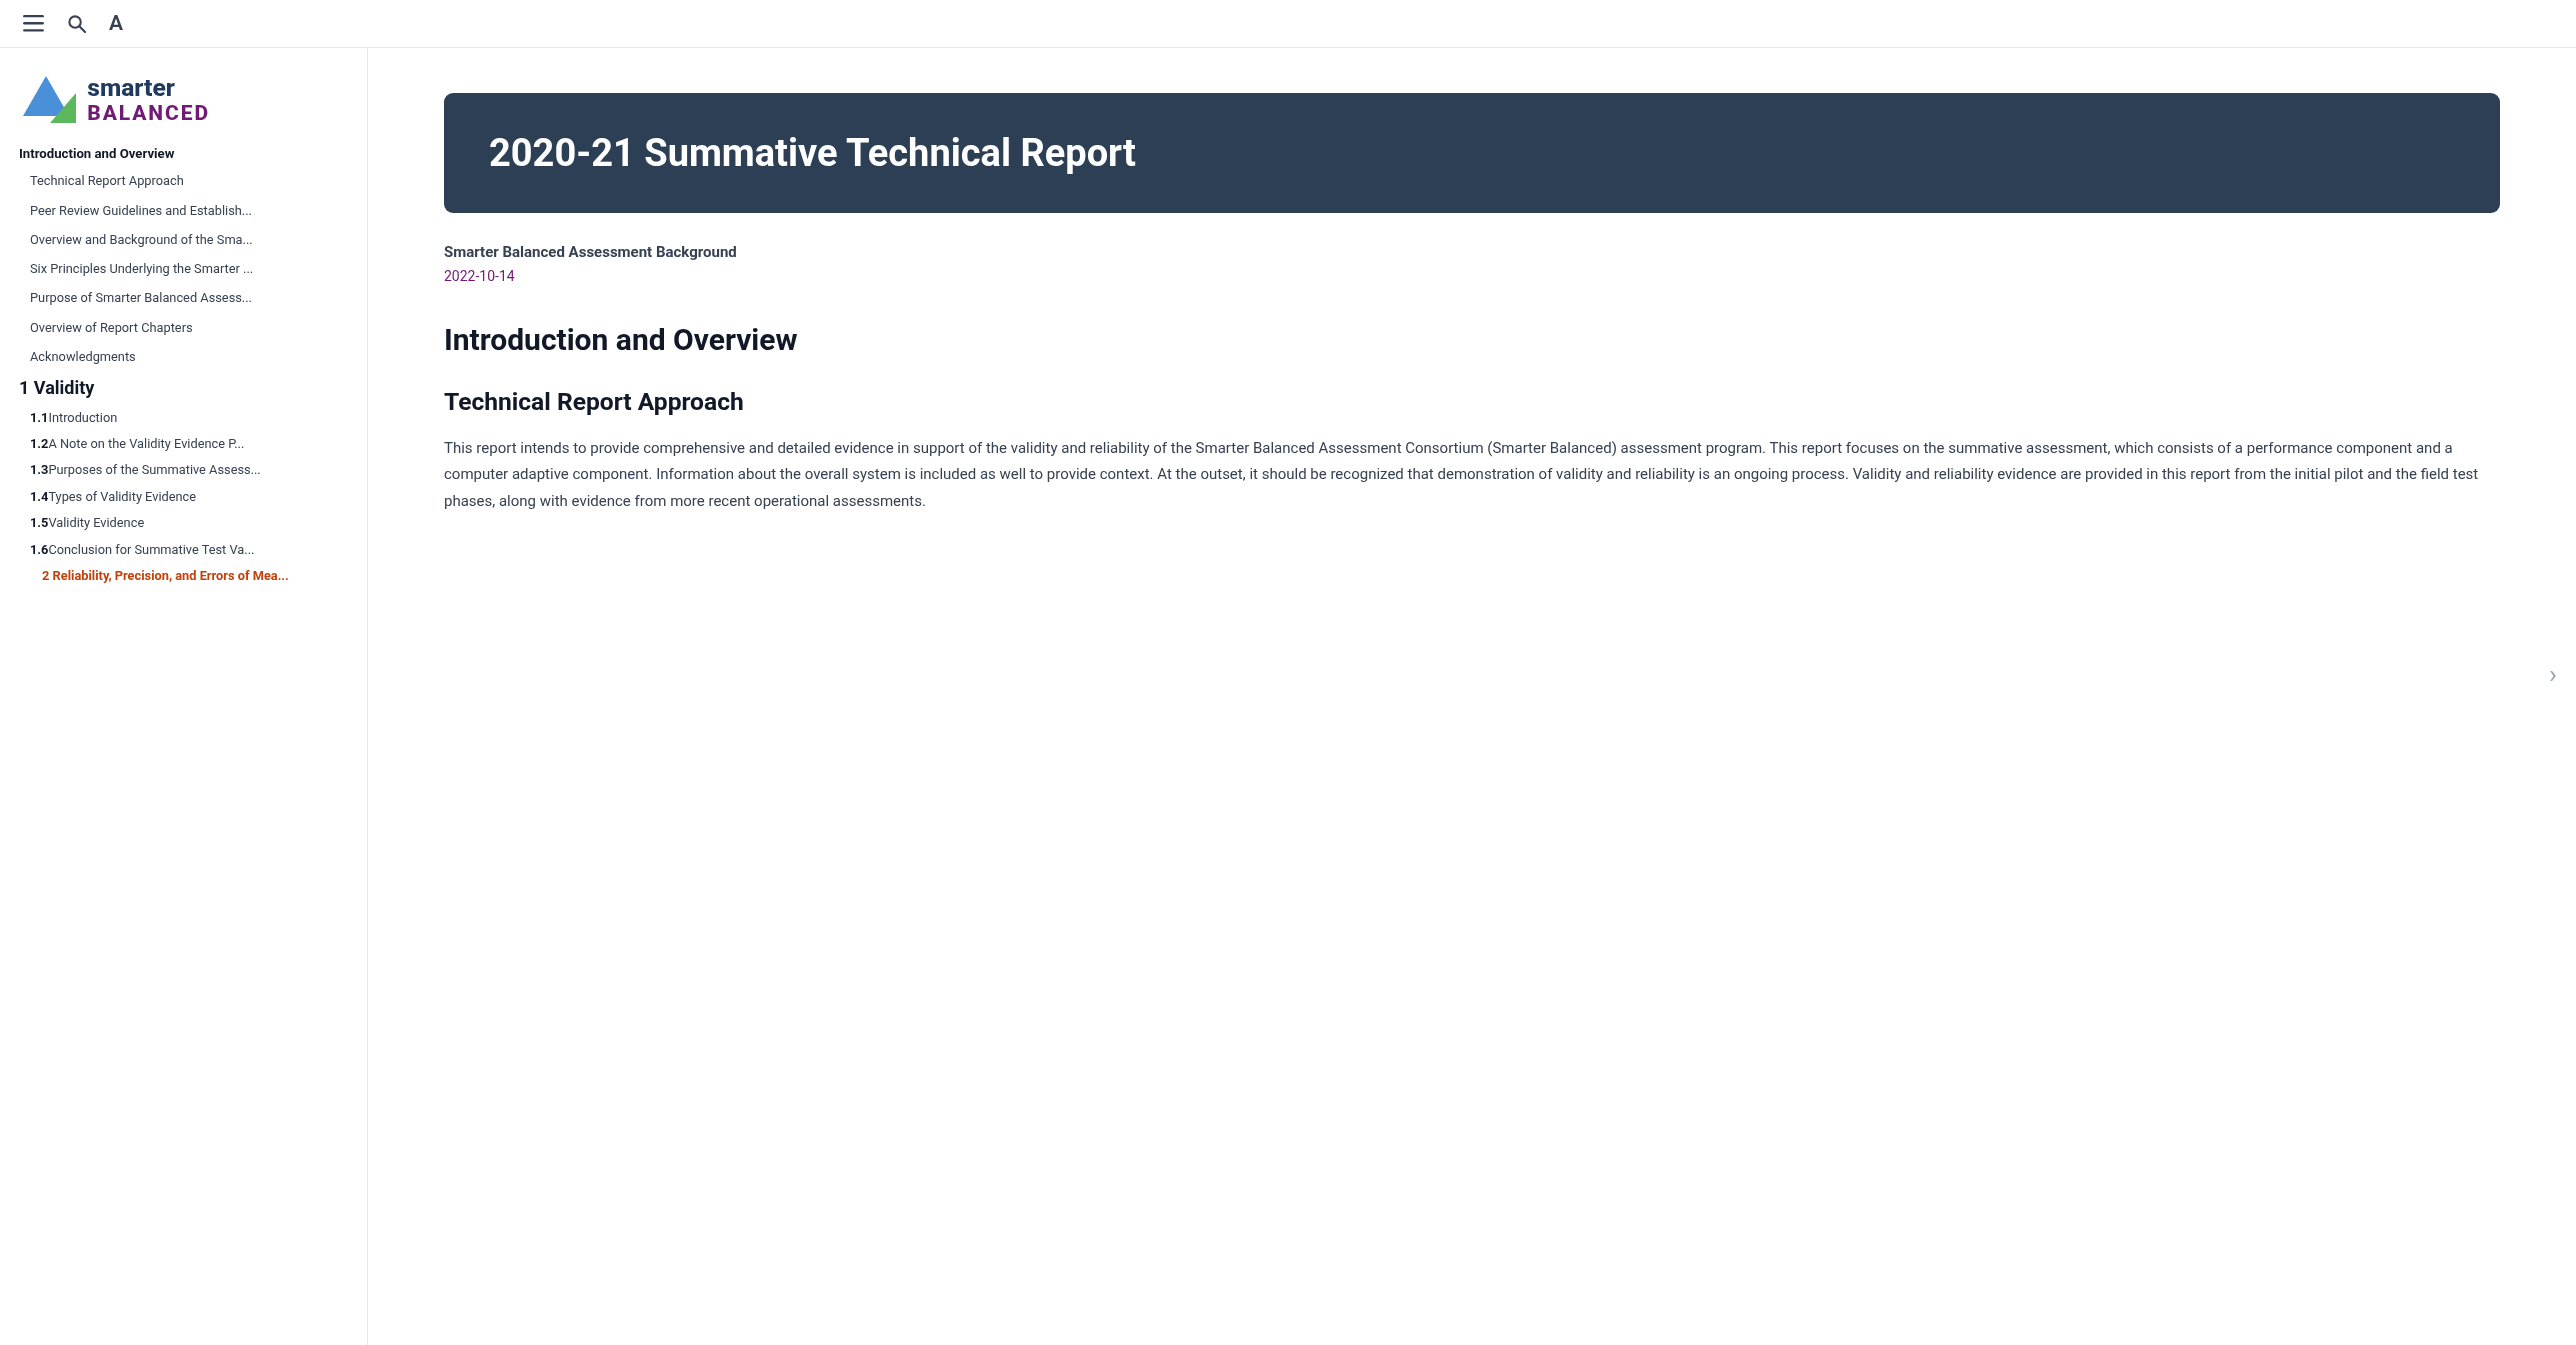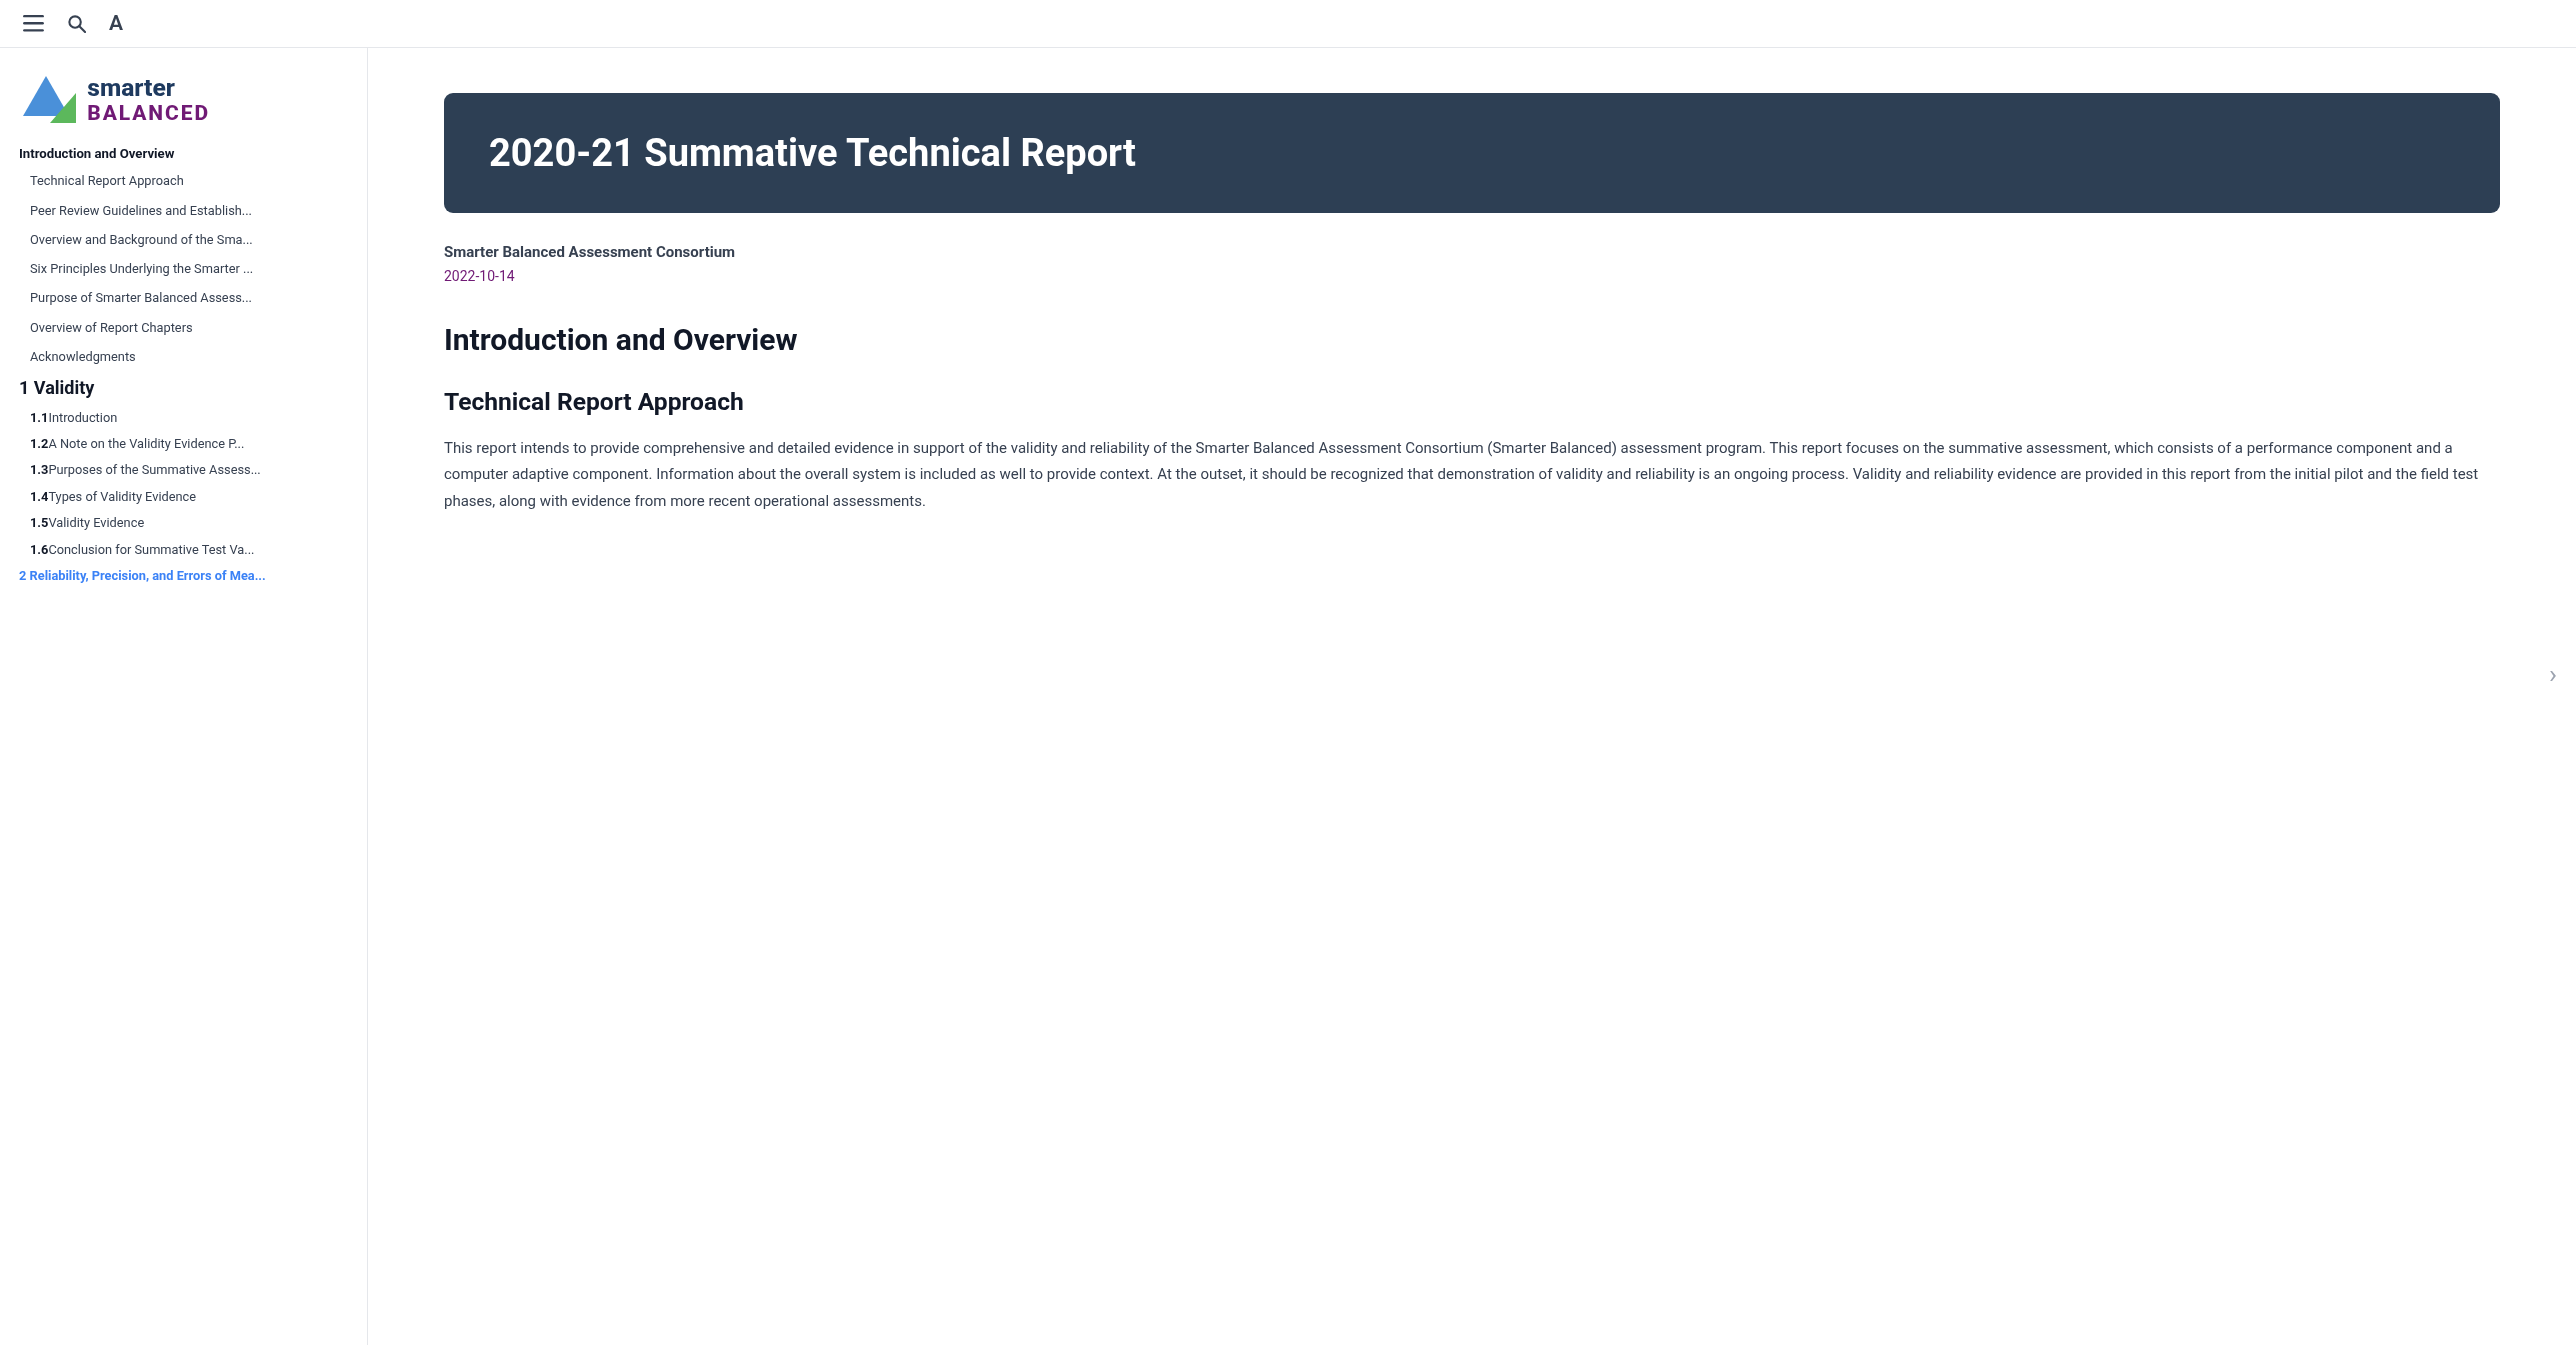--- a/index.html
+++ b/index.html
@@ -108,23 +108,24 @@
       color: #374151;
       padding: 5.7px 19px 5.7px 30px;
       cursor: pointer;
       display: flex;
       gap: 0;
     }
     .nav-sub-item .num { font-weight: 700; color: #111827; }
 
     .nav-reliability {
       font-size: 12.8px;
-      color: #3b82f6;
+      color: #c2410c;
       padding: 5.7px 19px;
       cursor: pointer;
+      margin-left: 23px;
     }
     .nav-reliability span { font-weight: 700; }
 
     
     .content-area {
       flex: 1;
       overflow-y: auto;
       padding: 45px 76px;
       position: relative;
     }
@@ -274,21 +275,21 @@
 
   </div>
 
   <div class="content-area">
 
     <div class="report-header-card">
       <h1>2020-21 Summative Technical Report</h1>
     </div>
 
     <div class="report-meta">
-      <div class="consortium">Smarter Balanced Assessment Consortium</div>
+      <div class="consortium">Smarter Balanced Assessment Background</div>
       <div class="date">2022-10-14</div>
     </div>
 
     <div class="content-section">
       <h2>Introduction and Overview</h2>
       <h3>Technical Report Approach</h3>
       <p>This report intends to provide comprehensive and detailed evidence in support of the validity and reliability of the Smarter Balanced Assessment Consortium (Smarter Balanced) assessment program. This report focuses on the summative assessment, which consists of a performance component and a computer adaptive component. Information about the overall system is included as well to provide context. At the outset, it should be recognized that demonstration of validity and reliability is an ongoing process. Validity and reliability evidence are provided in this report from the initial pilot and the field test phases, along with evidence from more recent operational assessments.</p>
     </div>
 
   </div>

